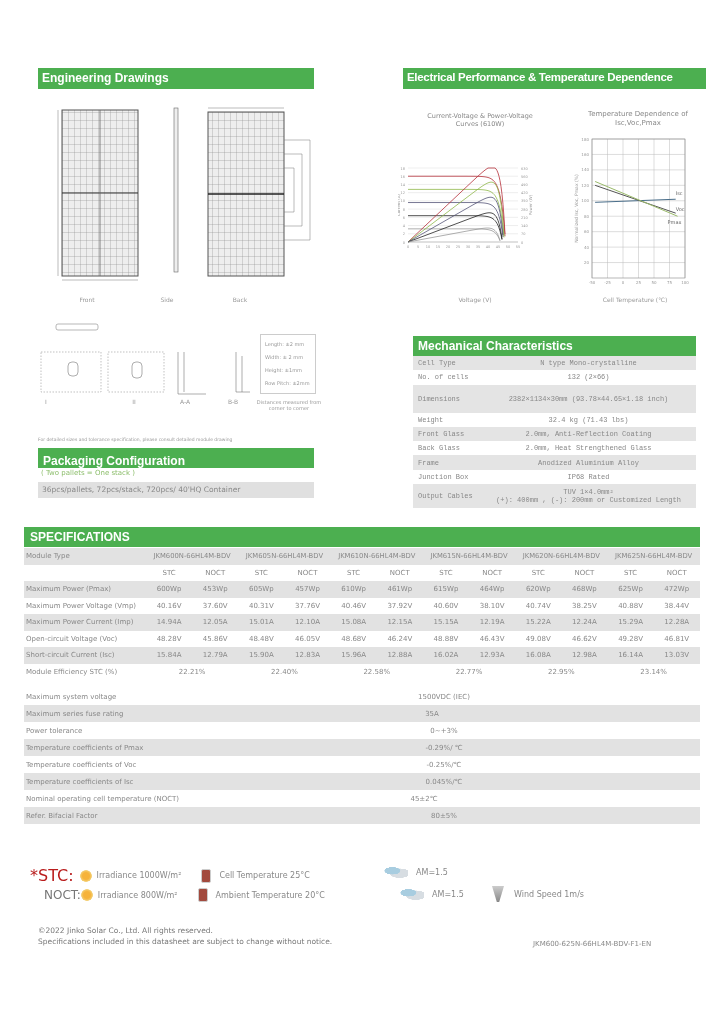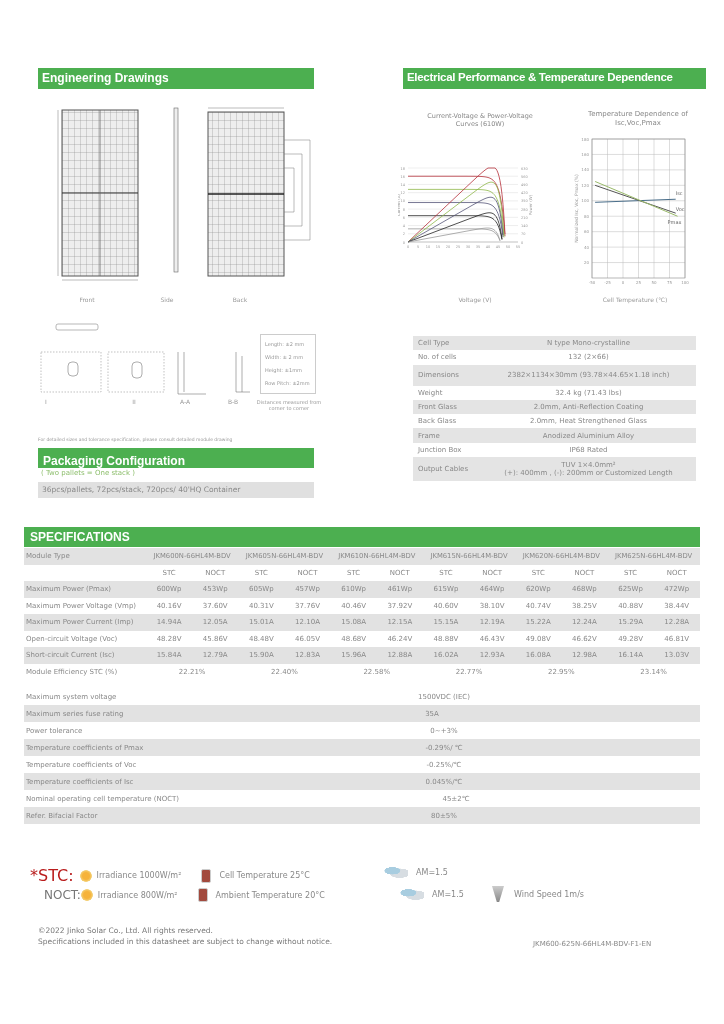--- a/index.html
+++ b/index.html
@@ -4,21 +4,21 @@
 <style>
   * { box-sizing: border-box; margin: 0; padding: 0; }
   body { width: 724px; height: 1024px; background: #ffffff; font-family: "DejaVu Sans", sans-serif; color: #777; position: relative; overflow: hidden; }
   .abs { position: absolute; }
   .green-bar { background: #4caf50; color: #fff; font-weight: bold; font-family: "Liberation Sans", sans-serif; }
   .hdr-eng { left: 38px; top: 68px; width: 276px; height: 21px; font-size: 12px; padding: 3px 4px; }
   .hdr-elec { left: 403px; top: 68px; width: 303px; height: 21px; font-size: 11.5px; padding: 3px 4px; letter-spacing: -0.3px; }
   .lbl { font-size: 6px; color: #999; text-align: center; }
   .mech { left: 413px; top: 336px; width: 283px; }
   .mech .title { height: 20px; font-size: 12px; padding: 3px 5px; }
-  .mech-row { display: flex; font-size: 7px; color: #888; align-items: center; }
+  .mech-row { display: flex; font-size: 7px; color: #888; align-items: center; font-family: Liberation Mono, monospace; }
   .mech-row .k { width: 68px; padding-left: 5px; }
   .mech-row .v { flex: 1; text-align: center; }
   .mech-row.alt { background: #e4e4e4; }
   .pack-title { left: 38px; top: 448px; width: 276px; height: 20px; font-size: 12px; padding: 6px 5px; }
   .pack-sub { left: 38px; top: 469px; font-size: 7px; color: #8bbd6a; padding-left: 3px; }
   .pack-row { left: 38px; top: 482px; width: 276px; height: 16px; background: #e0e0e0; font-size: 7.5px; color: #888; padding: 3px 4px; }
   .spec-title { left: 24px; top: 527px; width: 676px; height: 20px; font-size: 12px; padding: 3px 6px; }
   .spec-table { left: 24px; top: 548px; width: 676px; }
   .srow { display: flex; height: 16.5px; align-items: center; font-size: 7px; color: #888; }
   .srow.alt { background: #e2e2e2; }
@@ -196,30 +196,31 @@
     <line x1="35.1" y1="69.32222222222222" x2="115.7" y2="66.23333333333333" stroke="#4a6e8a" stroke-width="1"></line>
     <text x="115.7" y="62.233333333333334" font-size="5" fill="#666">Isc</text>
     <line x1="35.1" y1="52.33333333333334" x2="115.7" y2="80.13333333333333" stroke="#555555" stroke-width="1"></line>
     <text x="115.7" y="78.13333333333333" font-size="5" fill="#666">Voc</text>
     <line x1="35.1" y1="48.47222222222223" x2="117.56" y2="83.22222222222223" stroke="#9aba6a" stroke-width="1"></line>
     <text x="107.56" y="91.22222222222223" font-size="5" fill="#666">Pmax</text>
   </svg>
 <div class="abs lbl" style="left:595px;top:296px;width:80px">Cell Temperature (℃)</div>
 
 <div class="abs mech">
+  <div class="green-bar title">Mechanical Characteristics</div>
   <div id="mech-rows">
       <div class="mech-row alt" style="height:14.3px">
         <div class="k">Cell Type</div>
         <div class="v">N type Mono-crystalline</div>
       </div>
       <div class="mech-row" style="height:14.3px">
         <div class="k">No. of cells</div>
         <div class="v">132 (2×66)</div>
       </div>
-      <div class="mech-row alt" style="height:21px">
+      <div class="mech-row alt" style="height:28px">
         <div class="k">Dimensions</div>
         <div class="v">2382×1134×30mm (93.78×44.65×1.18 inch)</div>
       </div>
       <div class="mech-row" style="height:14.3px">
         <div class="k">Weight</div>
         <div class="v">32.4 kg (71.43 lbs)</div>
       </div>
       <div class="mech-row alt" style="height:14.3px">
         <div class="k">Front Glass</div>
         <div class="v">2.0mm, Anti-Reflection Coating</div>
@@ -452,21 +453,21 @@
       <div style="position:absolute;left:380px;width:80px;text-align:center">-0.25%/℃</div>
     </div>
     <div class="srow alt" style="height: 17px; position: relative;">
       <div class="k" style="width:300px">Temperature coefficients of Isc</div>
       <div class="span" style="margin-left:-220px;padding-right:0;width:0"></div>
       <div style="position:absolute;left:380px;width:80px;text-align:center">0.045%/℃</div>
     </div>
     <div class="srow" style="height: 17px; position: relative;">
       <div class="k" style="width:300px">Nominal operating cell temperature  (NOCT)</div>
       <div class="span" style="margin-left:-220px;padding-right:0;width:0"></div>
-      <div style="position:absolute;left:392px;width:80px;text-align:center">45±2℃</div>
+      <div style="position:absolute;left:360px;width:80px;text-align:center">45±2℃</div>
     </div>
     <div class="srow alt" style="height: 17px; position: relative;">
       <div class="k" style="width:300px">Refer. Bifacial Factor</div>
       <div class="span" style="margin-left:-220px;padding-right:0;width:0"></div>
       <div style="position:absolute;left:380px;width:80px;text-align:center">80±5%</div>
     </div>
   </div>
 
 <div class="abs legend-line" style="left:30px;top:866px">
   <span style="font-size:16px;color:#b91c1c;margin-right:6px">*STC:</span>

